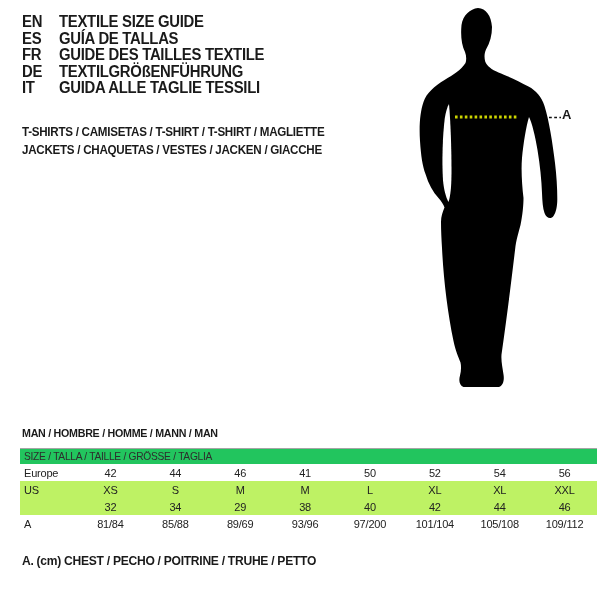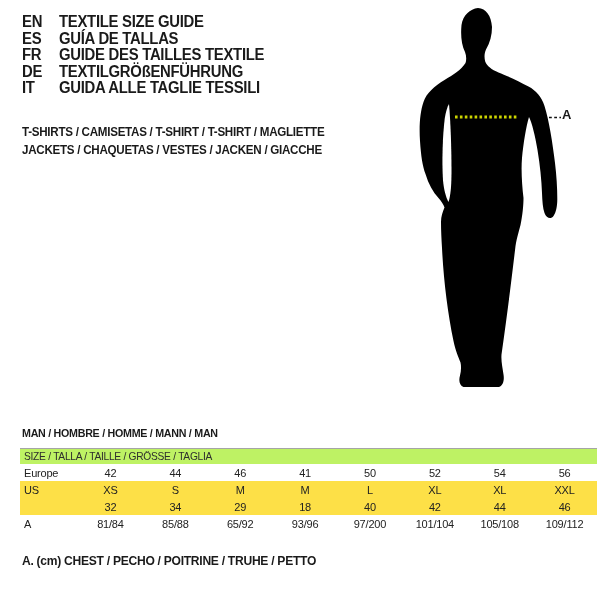--- a/index.html
+++ b/index.html
@@ -19,25 +19,25 @@
 
   
   .fig{position:absolute;left:415px;top:5px;}
   .a-label{position:absolute;left:562px;top:107px;font-size:13px;font-weight:700;}
 
   
   .man-title{position:absolute;left:22px;top:427px;font-weight:700;font-size:11.5px;}
 
   
   .tbl{position:absolute;left:20px;top:448px;width:577px;font-size:11px;color:#222;}
-  .thead{background:#bef264;border-top:1px solid #a5a5a5;height:14px;line-height:14px;padding:0 0 1px 4px;color:#2d2d2d;font-size:11px;}
+  .thead{background:#22c55e;border-top:1px solid #a5a5a5;height:14px;line-height:14px;padding:0 0 1px 4px;color:#2d2d2d;font-size:11px;}
   .tbl table{border-collapse:collapse;table-layout:fixed;width:100%;}
   .tbl td{height:17px;text-align:center;padding:0;font-size:11px;color:#222;letter-spacing:-0.2px;vertical-align:middle;}
   .tbl td.lbl{text-align:left;padding-left:4px;}
-  .tbl tr.shaded{background:#fde047;padding-left:36px;}
+  .tbl tr.shaded{background:#bef264;padding-left:36px;}
   col.lbl-col{width:58px;}
 
   
   .foot{position:absolute;left:22px;top:553px;font-weight:700;font-size:13px;}
 </style>
 </head>
 <body>
 
 <div class="canvas">
 
@@ -159,31 +159,31 @@
           <td>L</td>
           <td>XL</td>
           <td>XL</td>
           <td>XXL</td>
         </tr>
         <tr class="shaded">
           <td class="lbl"></td>
           <td>32</td>
           <td>34</td>
           <td>29</td>
-          <td>18</td>
+          <td>38</td>
           <td>40</td>
           <td>42</td>
           <td>44</td>
           <td>46</td>
         </tr>
         <tr>
           <td class="lbl">A</td>
           <td>81/84</td>
           <td>85/88</td>
-          <td>65/92</td>
+          <td>89/69</td>
           <td>93/96</td>
           <td>97/200</td>
           <td>101/104</td>
           <td>105/108</td>
           <td>109/112</td>
         </tr>
       </tbody>
     </table>
   </div>
 

